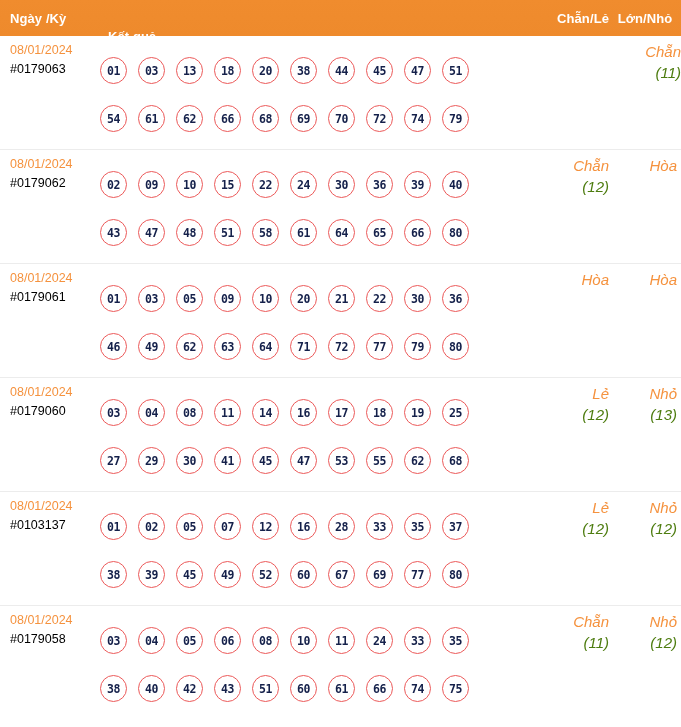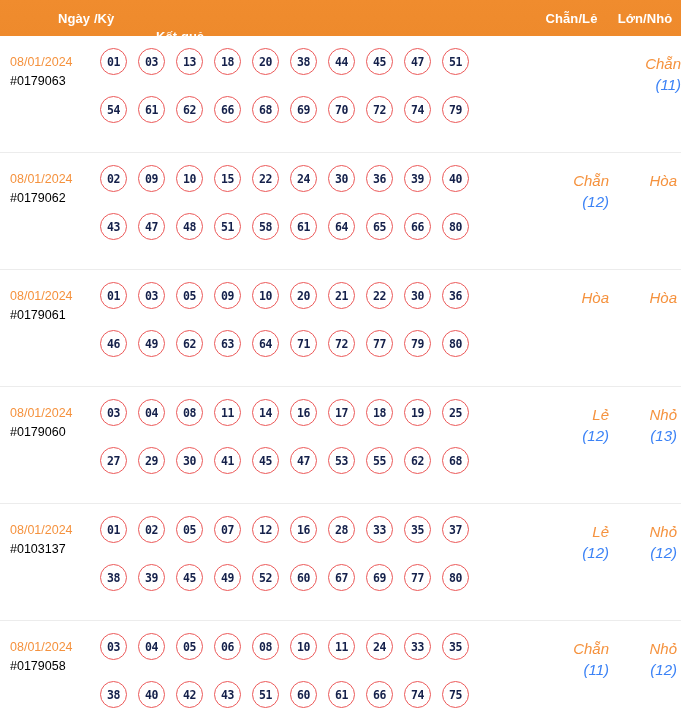--- a/index.html
+++ b/index.html
@@ -29,33 +29,32 @@
     background: linear-gradient(180deg, #f08c2e 0%, #ef8b2d 45%, #ee8a2c 100%);
     color: #ffffff;
     font-size: 13px;
     font-weight: bold;
     letter-spacing: .1px;
   }
   .th {
     box-sizing: border-box;
     white-space: nowrap;
   }
-  .th-date   { width: 98px; padding-left: 10px; margin-left: 48px; }
+  .th-date   { width: 98px; padding-left: 10px; }
   .th-result { flex: 1 1 auto; padding-left: 10px; margin-top: 36px; }
-  .th-parity { width: 75px; text-align: center; }
+  .th-parity { width: 75px; text-align: right; }
   .th-size   { width: 72px; text-align: center; }
 
   
   .row {
     display: flex;
     align-items: flex-start;
     border-bottom: 1px solid #ececec;
     box-sizing: border-box;
     min-height: 114px;
-    padding-top: 12px;
     padding-bottom: 8px;
   }
   .row:last-child { border-bottom: none; }
 
   .cell-date {
     width: 98px;
     box-sizing: border-box;
     padding-left: 10px;
     padding-top: 5px;
     font-size: 12.5px;
@@ -65,21 +64,21 @@
   .cell-date .date  { color: #f5923e; }
   .cell-date .draw  { color: #000000; }
 
   .cell-result {
     flex: 1 1 auto;
     box-sizing: border-box;
     padding-left: 2px;
   }
   .ball-line {
     display: flex;
-    align-items: flex-start;
+    align-items: flex-end;
     height: 48px;
   }
   .ball {
     width: 27px;
     height: 27px;
     margin-right: 11px;
     border: 1.4px solid #ec5a5a;
     border-radius: 50%;
     box-sizing: border-box;
     display: flex;
@@ -100,21 +99,21 @@
     padding-top: 5px;
     font-size: 15px;
     line-height: 21px;
     font-style: italic;
   }
   .cell-parity { width: 75px; }
   .cell-size   { width: 72px; padding-right: 4px; }
   .cell-parity .label,
   .cell-size   .label { color: #f5923e; display: block; }
   .cell-parity .count,
-  .cell-size   .count { color: #3b82f6; display: block; }
+  .cell-size   .count { color: #4d7c0f; display: block; }
   .count:empty { display: none; }
 </style>
 </head>
 <body>
 
 <div class="result-table">
 
   <div class="table-head">
     <div class="th th-date">Ngày /Kỳ</div>
     <div class="th th-result">Kết quả</div>

